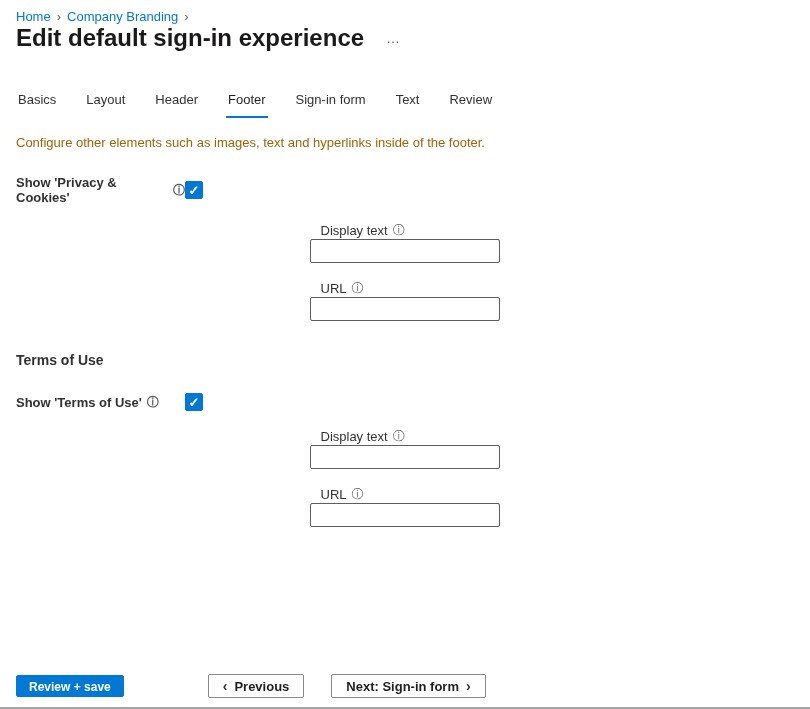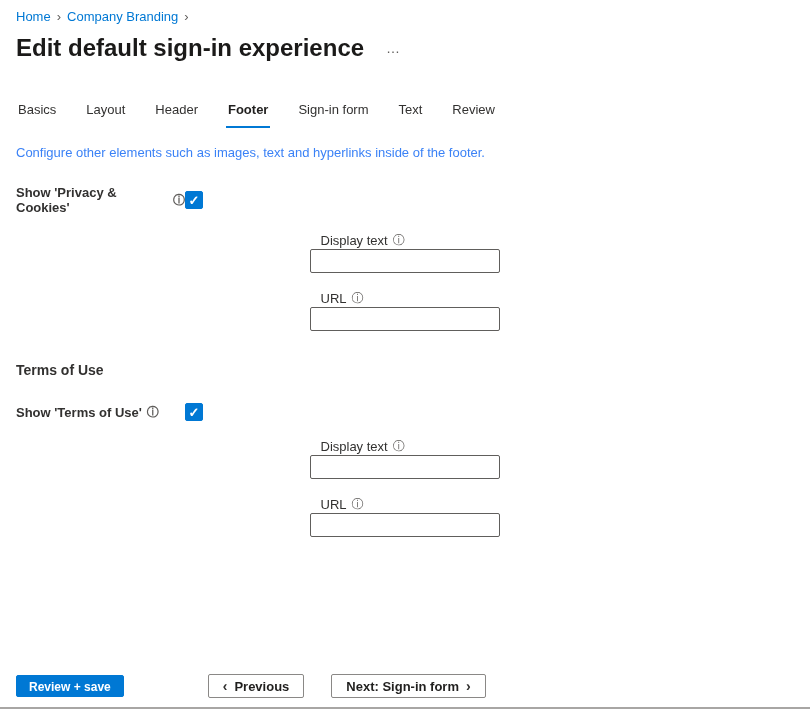--- a/index.html
+++ b/index.html
@@ -12,31 +12,31 @@
     overflow: hidden;
   }
   .page { padding: 9px 16px 0 16px; height: 100%; position: relative; }
 
   
   .breadcrumb { font-size: 13px; display: flex; align-items: center; }
   .crumb { color: #0078d4; text-decoration: none; cursor: pointer; }
   .crumb-sep { color: #605e5c; margin: 0 6px; font-size: 13px; }
 
   
-  .title-row { margin-top: 10px; display: flex; align-items: center; }
+  .title-row { display: flex; align-items: center; }
   .page-title { font-size: 24px; font-weight: 700; color: #1b1a19; letter-spacing: 0; }
   .title-more { margin-left: 22px; color: #605e5c; font-size: 14px; cursor: pointer; letter-spacing: 1px; }
 
   
   .tabs { margin-top: 40px; display: flex; gap: 26px; font-size: 13px; color: #323130; }
   .tab { padding: 0 2px 9px 2px; cursor: pointer; border-bottom: 2px solid transparent; }
-  .tab.active { font-weight: 700; color: #201f1e; border-bottom: 2px solid #0078d4; }
+  .tab.active { font-weight: 400; color: #201f1e; border-bottom: 2px solid #0078d4; }
 
   
-  .description { margin-top: 17px; font-size: 13px; color: #3b82f6; }
+  .description { margin-top: 17px; font-size: 13px; color: #a16207; }
 
   
   .section-title { font-size: 14px; font-weight: 700; color: #323130; }
   .section-title.first { margin-top: 46px; }
   .section-title.second { margin-top: 31px; }
 
   .form-row { display: flex; align-items: center; }
   .row-toggle { margin-top: 25px; font-weight: bold; }
   .row-field { margin-top: 17px; flex-direction: column; }
   .form-label { width: 169px; font-size: 13px; color: #323130; display: flex; align-items: center; }

